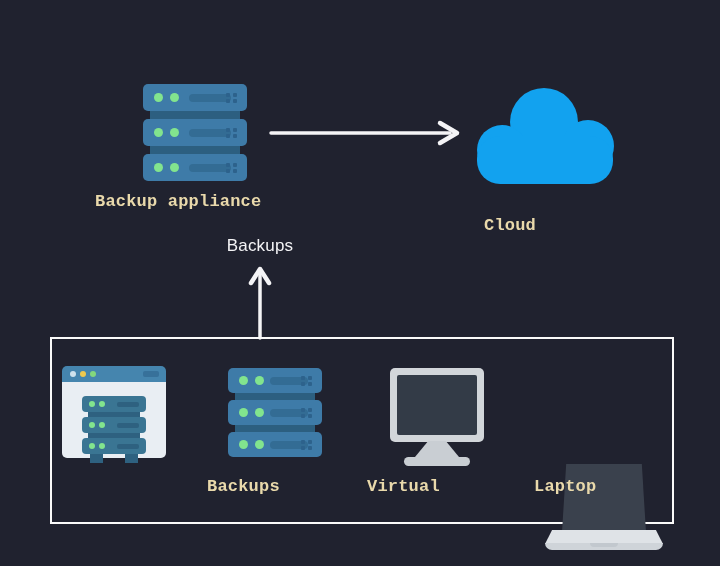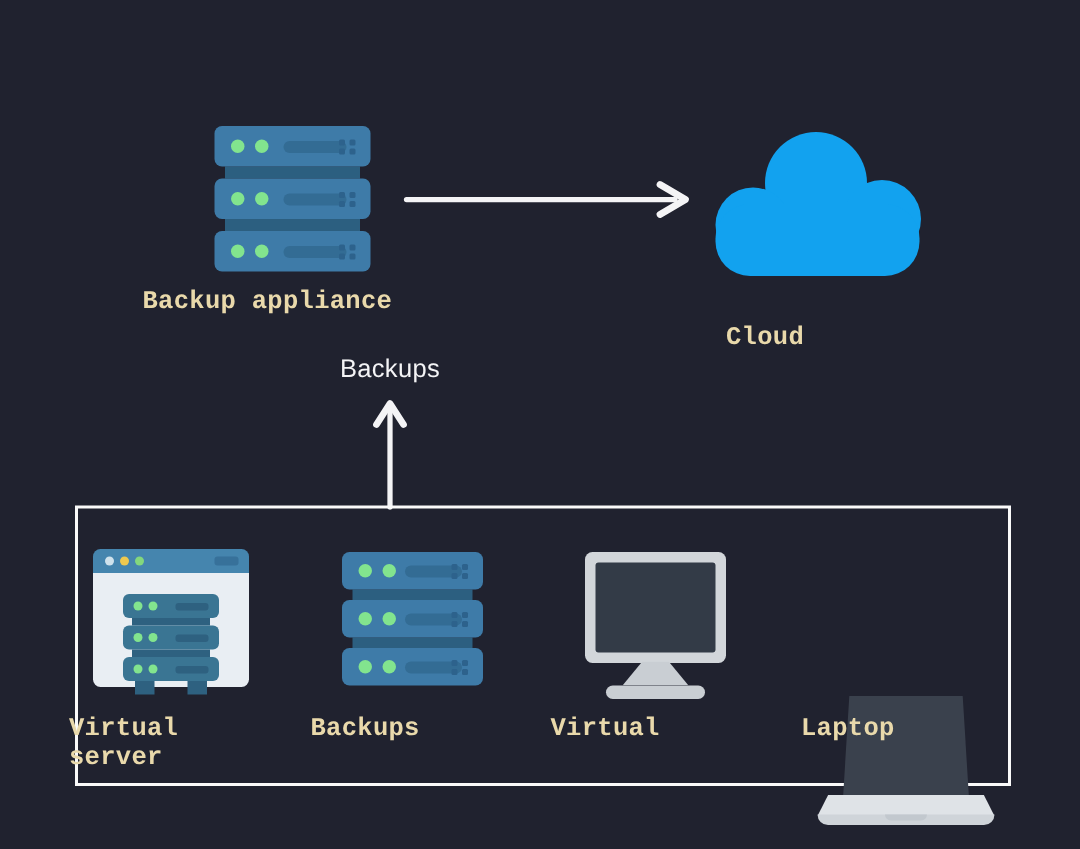--- a/index.html
+++ b/index.html
@@ -190,21 +190,20 @@
       <div class="mconn"></div>
       <div class="mu">
         <span class="mled"></span>
         <span class="mled l2"></span>
         <span class="mslot"></span>
       </div>
     </div>
     <div class="vfoot f1"></div>
     <div class="vfoot f2"></div>
   </div>
-  <div class="abs node-label" style="left:46px;top:477px;width:140px;">Virtual server</div>
 
   <div class="abs srv md" style="left:228px;top:368px;width:94px;">
     <div class="u">
       <span class="led"></span>
       <span class="led l2"></span>
       <span class="slot"></span>
       <span class="dots"></span>
     </div>
     <div class="conn"></div>
     <div class="u">

